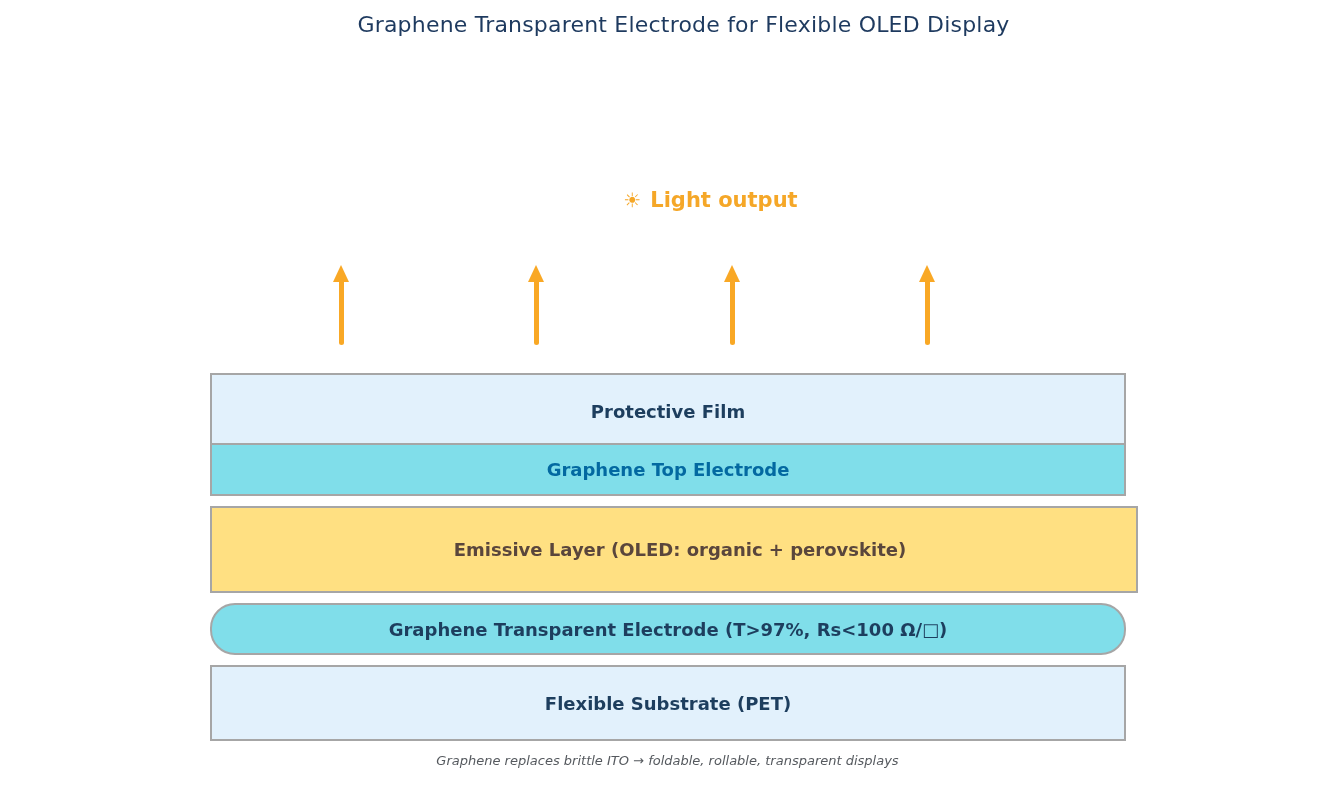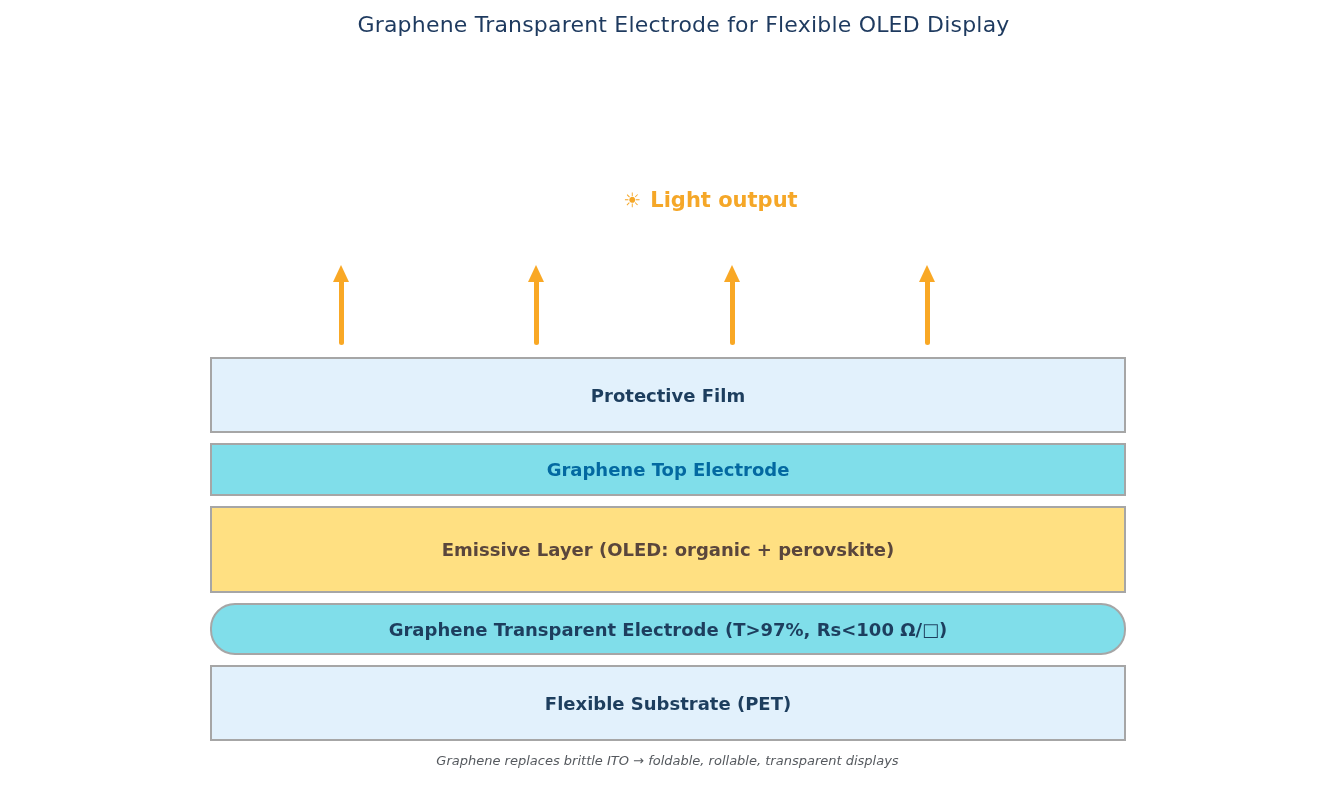--- a/index.html
+++ b/index.html
@@ -75,23 +75,23 @@
     left: 210px;
     width: 912px;
     border: 2px solid #A6A6A6;
     display: flex;
     align-items: center;
     justify-content: center;
     text-align: center;
     font-weight: bold;
     font-size: 18px;
   }
-  .layer-1 { top: 357px; height: 72px; }
+  .layer-1 { top: 373px; height: 72px; }
   .layer-2 { top: 443px; height: 49px; }
-  .layer-3 { top: 506px; height: 83px; }
+  .layer-3 { top: 506px; height: 83px; padding-left: 12px; }
   .layer-4 { top: 603px; height: 48px; border-radius: 25px; }
   .layer-5 { top: 665px; height: 72px; }
   .caption {
     position: absolute;
     top: 753px;
     left: 0;
     width: 100%;
     text-align: center;
     font-style: italic;
     font-size: 13px;

